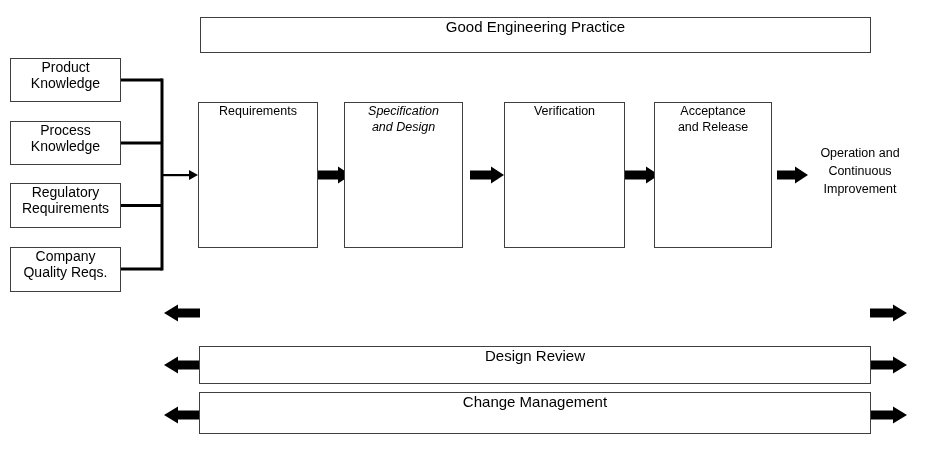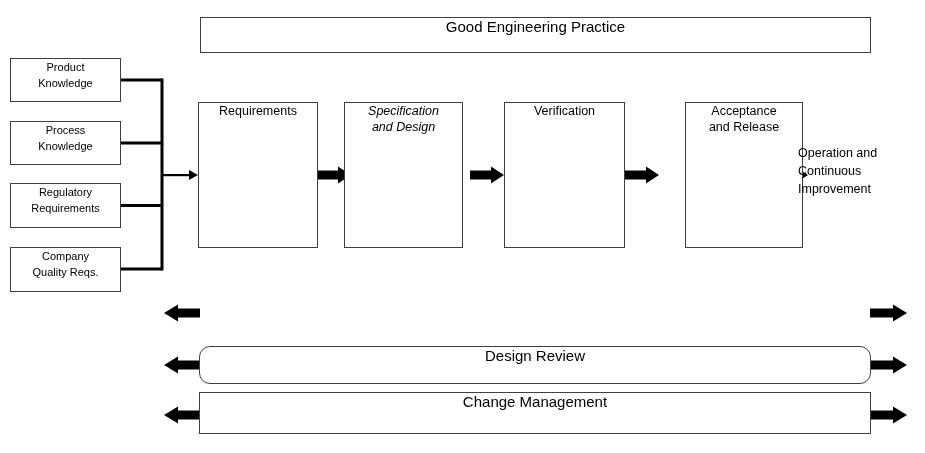--- a/index.html
+++ b/index.html
@@ -34,47 +34,47 @@
     justify-content: center;
     text-align: center;
     white-space: pre-line;
   }
   .banner {
     left: 200px; top: 17px; width: 671px; height: 36px;
     font-size: 15px;
   }
   .input-box {
     left: 10px; width: 111px; height: 44px;
-    font-size: 11px; line-height: 16px;
+    font-size: 14px; line-height: 16px;
   }
   .input-1 { top: 58px; }
   .input-2 { top: 121px; }
   .input-3 { top: 183px; height: 45px; }
   .input-4 { top: 247px; height: 45px; }
   .stage-box {
     top: 102px; height: 146px;
     font-size: 12.5px; line-height: 16px;
   }
   .stage-1 { left: 198px; width: 120px; }
   .stage-2 { left: 344px; width: 119px; font-style: italic; }
   .stage-3 { left: 504px; width: 121px; }
-  .stage-4 { left: 685px; width: 118px; }
+  .stage-4 { left: 654px; width: 118px; }
   .output-label {
     position: absolute;
     left: 798px; top: 144px; width: 124px;
     font-size: 12.5px; line-height: 18px;
-    text-align: left;
+    text-align: center;
     white-space: pre-line;
   }
   .bar {
     left: 199px; width: 672px;
     font-size: 15px;
   }
   .bar-1 { top: 293px; height: 40px; }
-  .bar-2 { top: 346px; height: 38px; border-radius: 11px; }
+  .bar-2 { top: 346px; height: 38px; }
   .bar-3 { top: 392px; height: 42px; }
 </style>
 </head>
 <body>
 
 <div class="canvas">
 
   <svg class="overlay" viewBox="0 0 925 453">
 
     <g stroke="#000000" stroke-width="3" fill="none">

